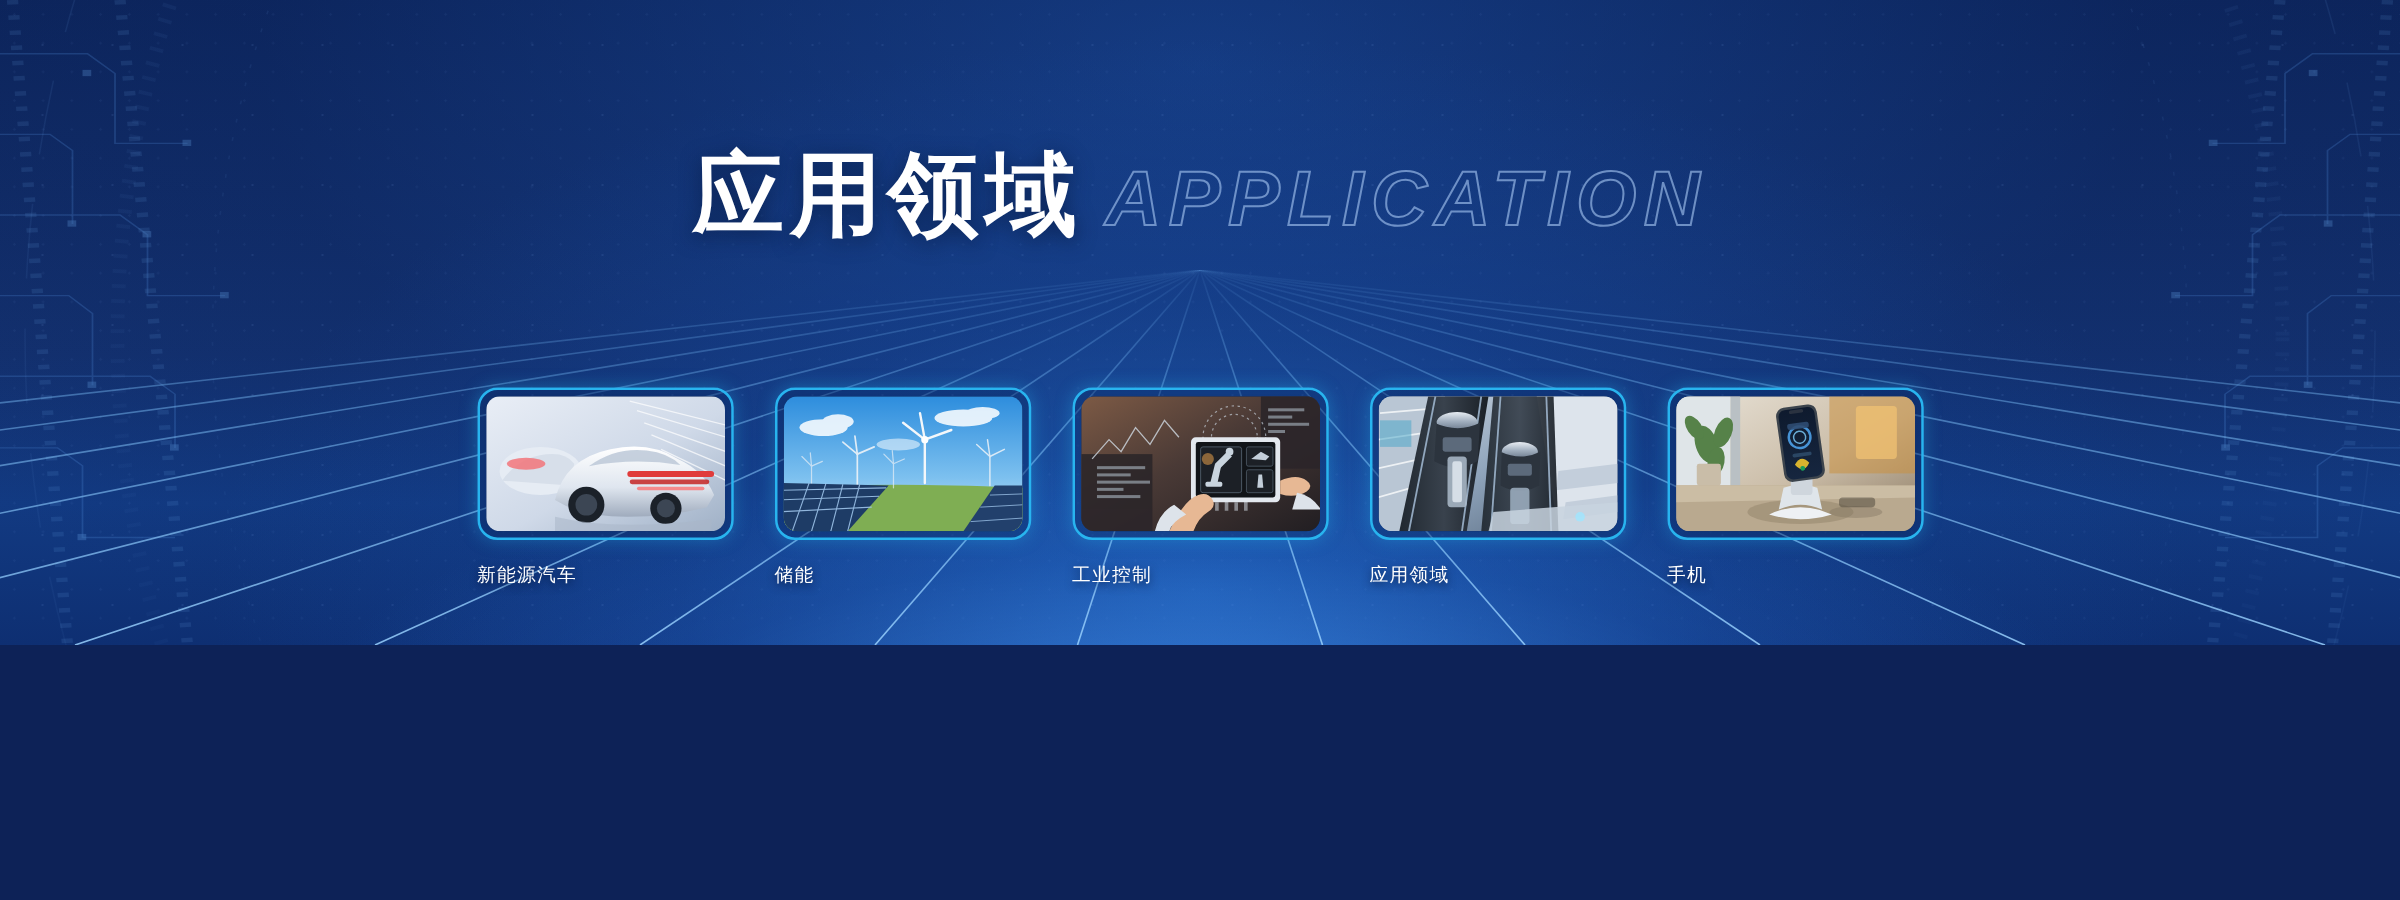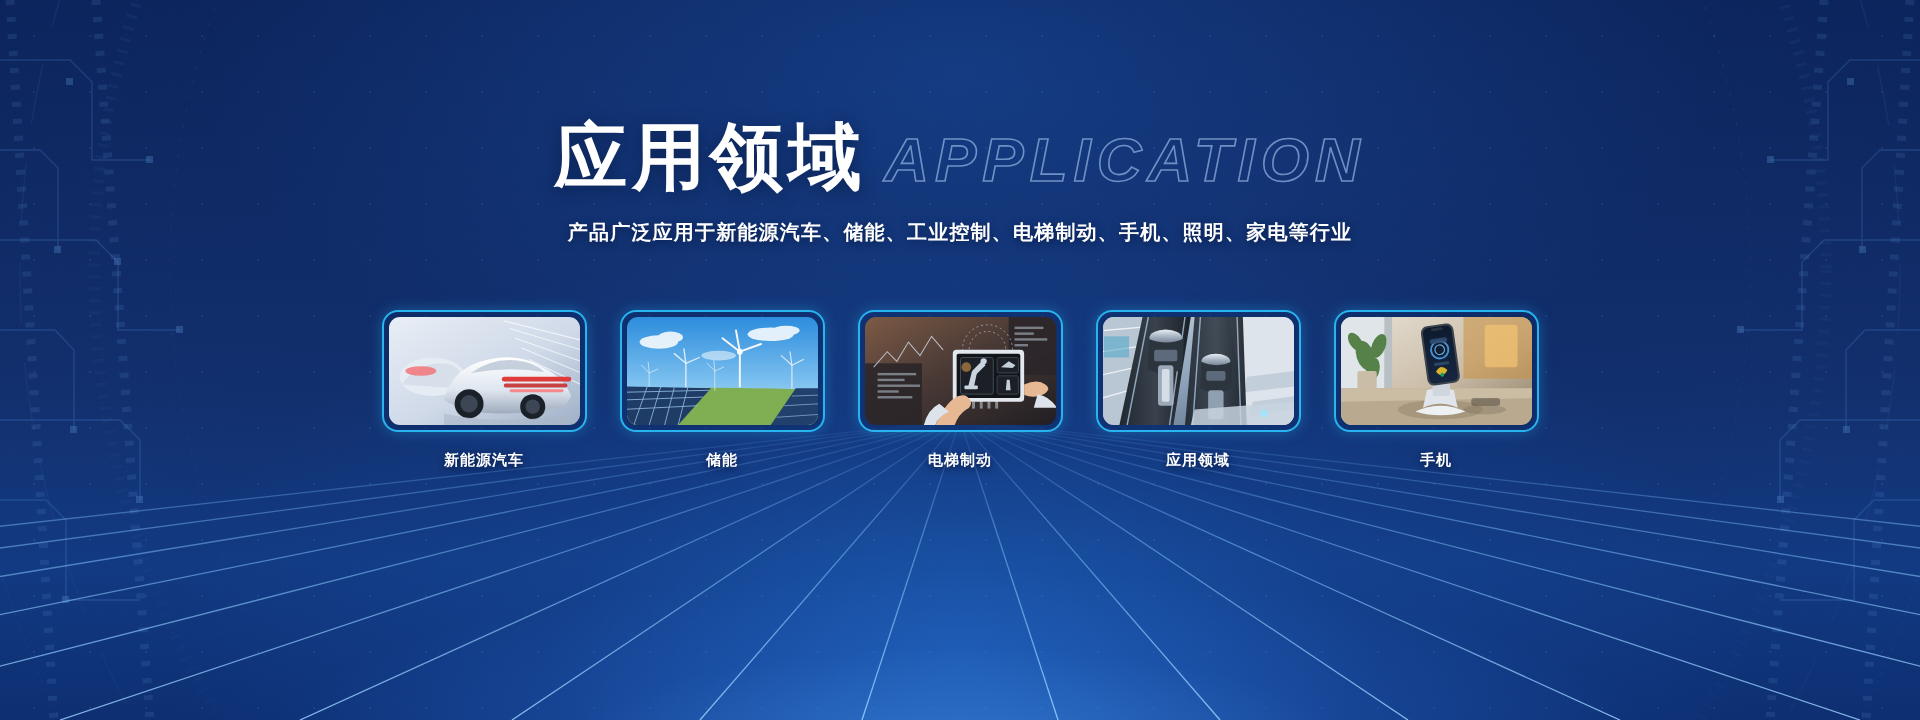--- a/index.html
+++ b/index.html
@@ -5,21 +5,21 @@
   * { margin:0; padding:0; box-sizing:border-box; }
   html,body { width:1920px; height:720px; overflow:hidden; }
   body {
     font-family:"Liberation Sans","DejaVu Sans",sans-serif;
     background:#0d2257;
   }
 
   
   .stage{
     position:relative;
-    width:1920px; height:720px;
+    width:1920px; height:516px;
     overflow:hidden;
     background:
       radial-gradient(ellipse 1100px 620px at 50% 92%, rgba(38,120,220,.55) 0%, rgba(24,80,170,.30) 38%, rgba(13,40,100,0) 72%),
       radial-gradient(ellipse 1500px 760px at 50% 10%, rgba(30,86,176,.45) 0%, rgba(14,45,108,.25) 50%, rgba(10,32,82,0) 80%),
       linear-gradient(180deg,#0c2359 0%,#102a64 30%,#13306e 55%,#123a82 78%,#0e2f72 100%);
   }
 
   
   .arcs{ position:absolute; left:50%; top:-1080px; width:2700px; height:2700px;
          transform:translateX(-50%); pointer-events:none; }
@@ -102,22 +102,21 @@
   .card-img{
     width:100%; height:100%;
     border-radius:11px;
     overflow:hidden;
     position:relative;
     background:#0e2a5e;
   }
   .card-img svg{ width:100%; height:100%; display:block;}
   .card-label{
     margin-top:19px;
-    text-align:center;
-    font-size:15px; font-weight:bold; color:#ffffff;
+    font-size:15px; font-weight:normal; color:#ffffff;
     letter-spacing:1px;
     font-family:"DejaVu Sans","Liberation Sans",sans-serif;
     text-shadow:0 2px 7px rgba(5,20,56,.85);
   }
 </style>
 </head>
 <body>
 
 <div class="stage">
 
@@ -253,21 +252,20 @@
         <path d="M0 212 H1920"></path>
           <path d="M0 266 H1920"></path>
       </g>
     </svg>
   </div>
 
   <div class="header">
     <div class="titlerow">
       <span class="title-cn">应用领域</span><span class="title-en">APPLICATION</span>
     </div>
-    <div class="subtitle">产品广泛应用于新能源汽车、储能、工业控制、电梯制动、手机、照明、家电等行业</div>
   </div>
 
   <div class="cards">
 
     <div class="card">
       <div class="card-frame">
         <div class="card-img">
           <svg viewBox="0 0 200 112" preserveAspectRatio="xMidYMid slice">
             <defs>
               <linearGradient id="nevBg" x1="0" y1="0" x2="1" y2="1">
@@ -445,21 +443,21 @@
             <rect x="138" y="61" width="22" height="19" rx="1.6" fill="#1c2026" stroke="#4d5a66" stroke-width="0.7"></rect>
             <path d="M147 76 l1 -11 l3 0 l1 11 z" fill="#c3ced9"></path>
             <circle cx="106" cy="52" r="5" fill="#e8a04a" opacity="0.55"></circle>
             <path d="M74 112 q12 -26 24 -30 q8 -3 12 4 q3 6 -4 10 q-8 5 -12 16z" fill="#e7b894"></path>
             <path d="M62 112 q4 -16 16 -22 l10 8 q-12 6 -14 14z" fill="#dde3ea"></path>
             <path d="M166 70 q14 -6 22 0 q6 4 0 9 q-10 6 -22 2z" fill="#e7b894"></path>
             <path d="M180 80 q12 2 20 14 l-24 0z" fill="#dde3ea"></path>
           </svg>
         </div>
       </div>
-      <div class="card-label">电梯制动</div>
+      <div class="card-label">工业控制</div>
     </div>
 
     <div class="card">
       <div class="card-frame">
         <div class="card-img">
           <svg viewBox="0 0 200 112" preserveAspectRatio="xMidYMid slice">
             <defs>
               <linearGradient id="elBg" x1="0" y1="0" x2="1" y2="1">
                 <stop offset="0%" stop-color="#cfd9e4"></stop>
                   <stop offset="50%" stop-color="#8fa4bb"></stop>

